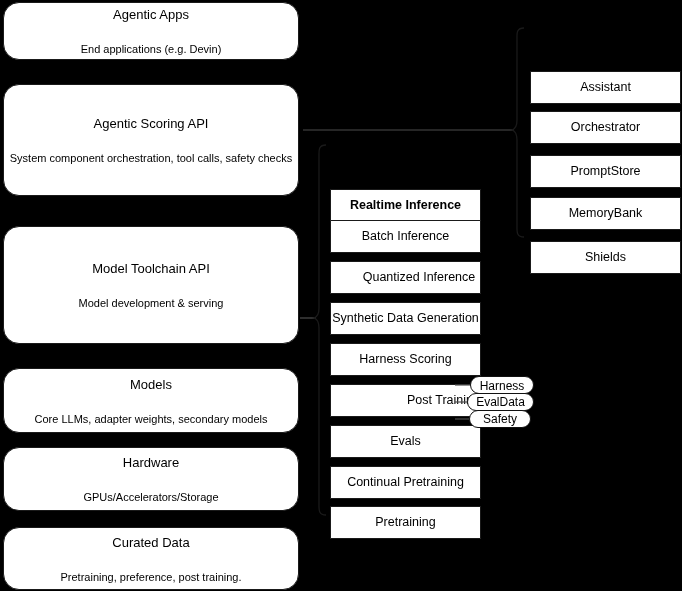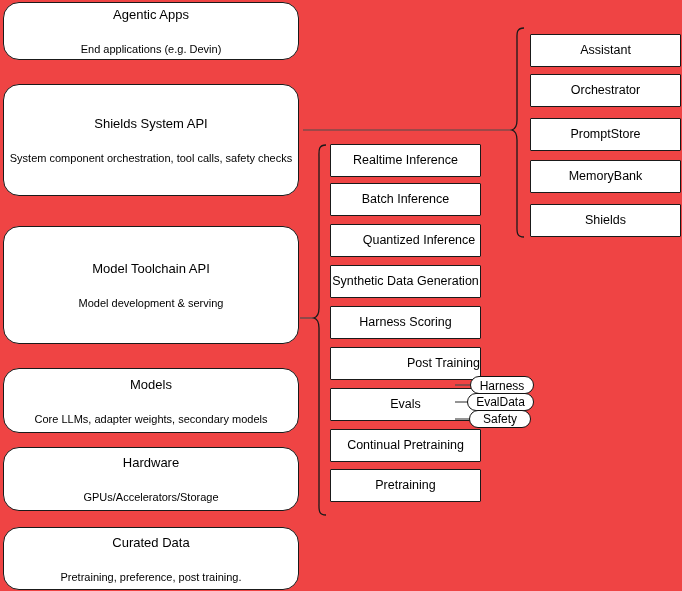--- a/index.html
+++ b/index.html
@@ -9,21 +9,21 @@
   }
   body {
     font-family: "Liberation Sans", sans-serif;
     color: #000000;
   }
   #canvas {
     position: relative;
     width: 682px;
     height: 591px;
     overflow: hidden;
-    background: #ef4444;
+    background: #000000;
   }
 
   
   .node {
     position: absolute;
     box-sizing: border-box;
     border: 1px solid #1a1a1a;
     border-radius: 14px;
     background: #ffffff;
     display: flex;
@@ -50,20 +50,21 @@
   .layer {
     left: 3px;
     width: 296px;
     border-radius: 16px;
   }
 
   
   .leaf {
     height: 33px;
     border-radius: 1px;
+    margin-top: 37px;
   }
   .leaf .title {
     font-size: 12.5px;
   }
   .mid-leaf {
     left: 330px;
     width: 151px;
   }
   .right-leaf {
     left: 530px;
@@ -137,21 +138,21 @@
     <line x1="455" y1="402" x2="472" y2="402"></line>
     <line x1="455" y1="419" x2="474" y2="419"></line>
   </svg>
 
   <div class="node layer" style="top:2px; height:58px;">
     <div class="title">Agentic Apps</div>
     <div class="sub">End applications (e.g. Devin)</div>
   </div>
 
   <div class="node layer" style="top:84px; height:112px;">
-    <div class="title">Shields System API</div>
+    <div class="title">Agentic Scoring API</div>
     <div class="sub">System component orchestration, tool calls, safety checks</div>
   </div>
 
   <div class="node layer" style="top:226px; height:118px;">
     <div class="title">Model Toolchain API</div>
     <div class="sub">Model development &amp; serving</div>
   </div>
 
   <div class="node layer" style="top:368px; height:65px;">
     <div class="title">Models</div>
@@ -161,21 +162,21 @@
   <div class="node layer" style="top:447px; height:64px;">
     <div class="title">Hardware</div>
     <div class="sub">GPUs/Accelerators/Storage</div>
   </div>
 
   <div class="node layer" style="top:527px; height:63px;">
     <div class="title">Curated Data</div>
     <div class="sub">Pretraining, preference, post training.</div>
   </div>
 
-  <div class="node leaf mid-leaf" style="top:144px;">
+  <div class="node leaf mid-leaf" style="top:152px;font-weight:bold;">
     <div class="title">Realtime Inference</div>
   </div>
   <div class="node leaf mid-leaf" style="top:183px;">
     <div class="title">Batch Inference</div>
   </div>
   <div class="node leaf mid-leaf" style="top:224px;padding-left:27px;">
     <div class="title">Quantized Inference</div>
   </div>
   <div class="node leaf mid-leaf" style="top:265px;">
     <div class="title">Synthetic Data Generation</div>

